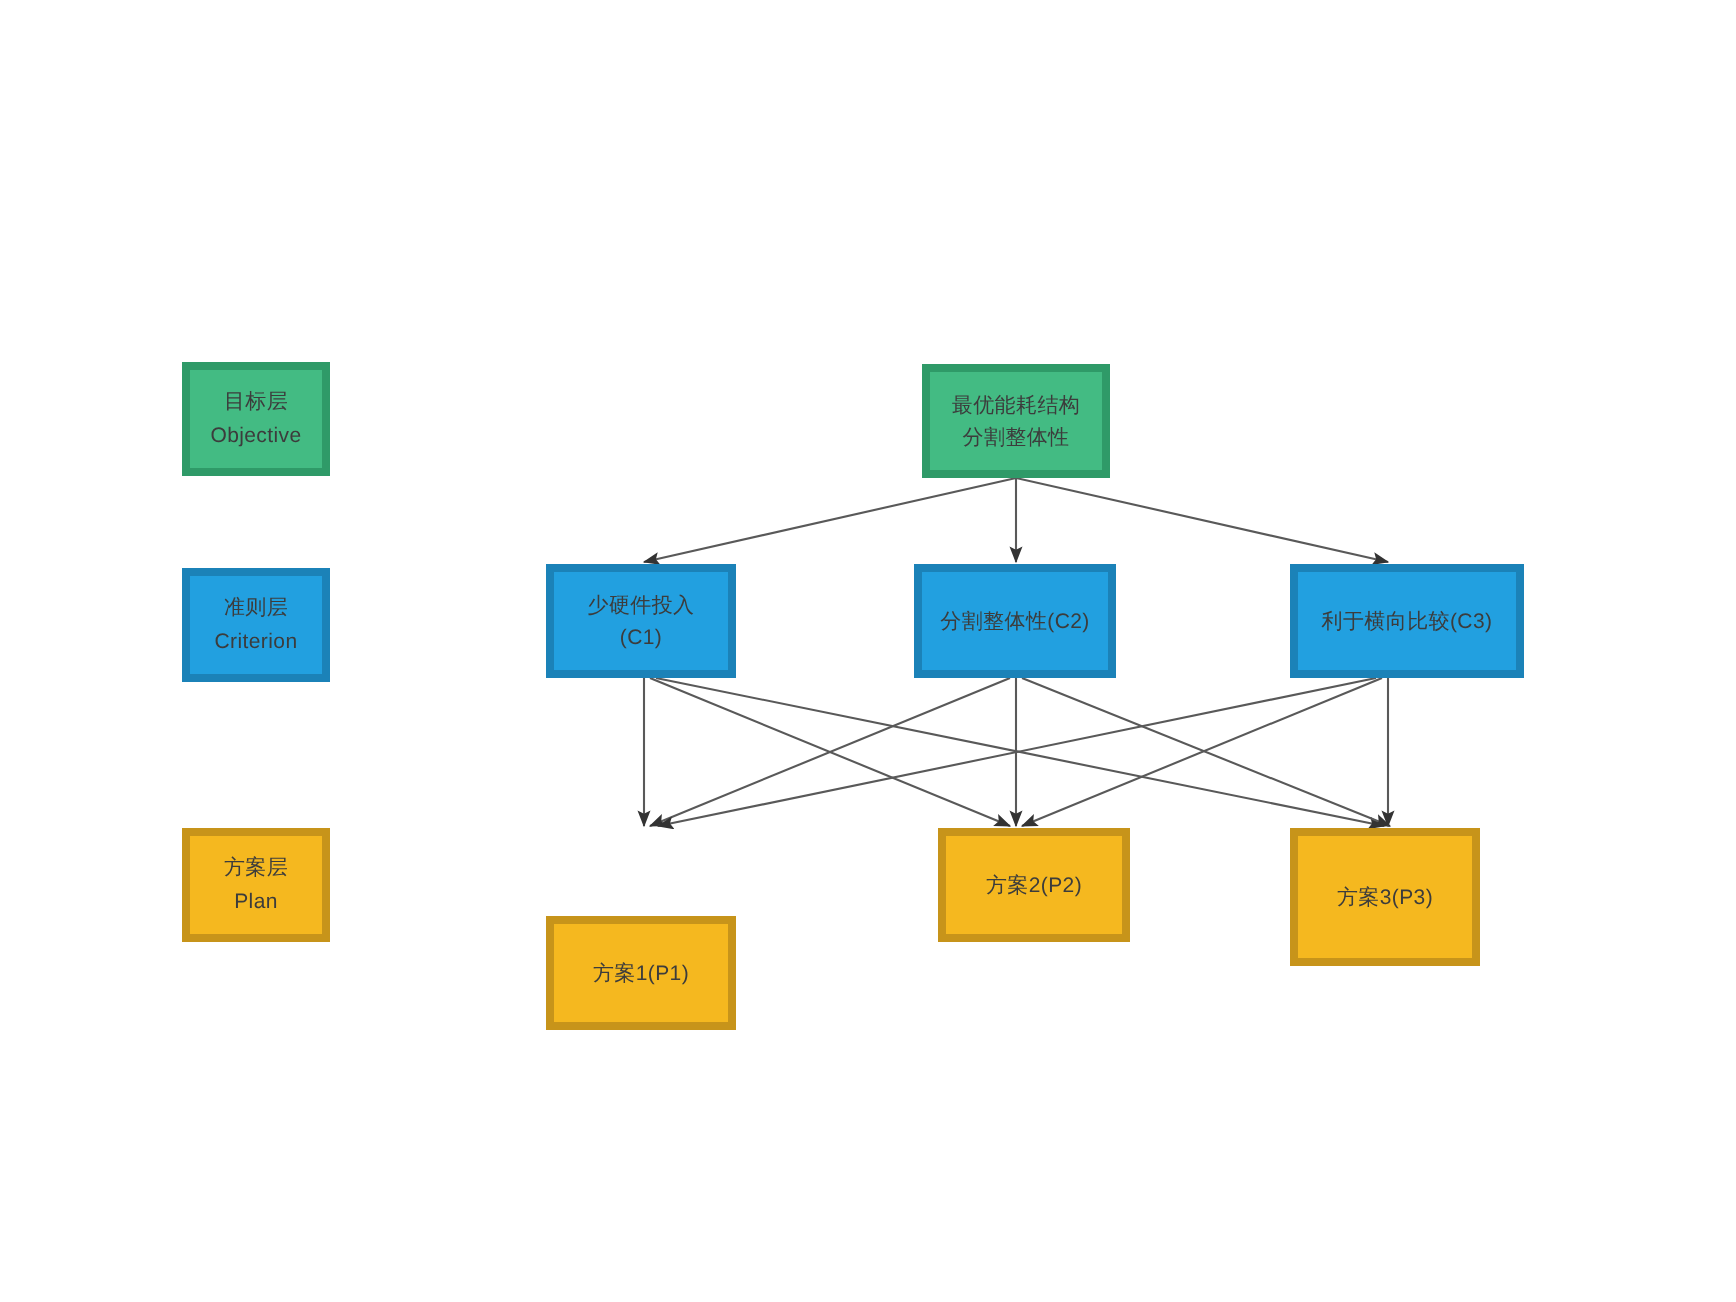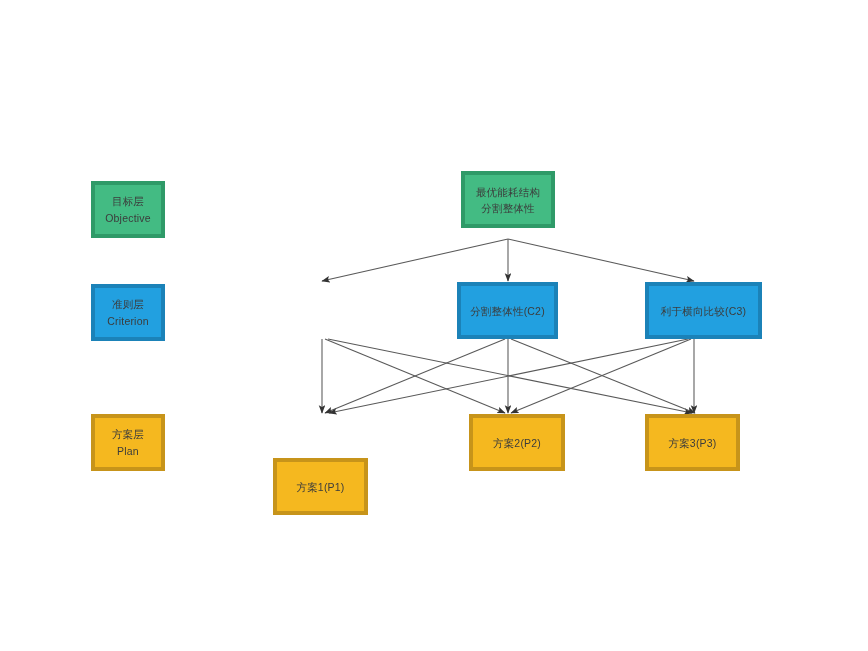--- a/index.html
+++ b/index.html
@@ -103,39 +103,43 @@
   <div class="node blue legend-node" style="left:91px; top:284px; width:74px; height:57px;">
     <span class="line">准则层</span>
     <span class="line">Criterion</span>
   </div>
 
   <div class="node orange legend-node" style="left:91px; top:414px; width:74px; height:57px;">
     <span class="line">方案层</span>
     <span class="line">Plan</span>
   </div>
 
-  <div class="node green" style="left:461px; top:171px; width:94px; height:57px;">
+  <div class="node green" style="left:461px; top:182px; width:94px; height:57px;">
     <span class="line">最优能耗结构</span>
     <span class="line">分割整体性</span>
   </div>
 
+  <div class="node blue" style="left:273px; top:282px; width:95px; height:57px;">
+    <span class="line">少硬件投入</span>
+    <span class="line">(C1)</span>
+  </div>
 
   <div class="node blue" style="left:457px; top:282px; width:101px; height:57px;">
     <span class="line">分割整体性(C2)</span>
   </div>
 
   <div class="node blue" style="left:645px; top:282px; width:117px; height:57px;">
     <span class="line">利于横向比较(C3)</span>
   </div>
 
   <div class="node orange" style="left:273px; top:414px; width:95px; height:57px;margin-top:44px;">
     <span class="line">方案1(P1)</span>
   </div>
 
   <div class="node orange" style="left:457px; top:414px; width:96px; height:57px;margin-left:12px;">
     <span class="line">方案2(P2)</span>
   </div>
 
-  <div class="node orange" style="left:645px; top:414px; width:95px; height:57px;">
+  <div class="node orange" style="left:645px; top:414px; width:95px; height:69px;">
     <span class="line">方案3(P3)</span>
   </div>
 
 </div>
 
 </body></html>

